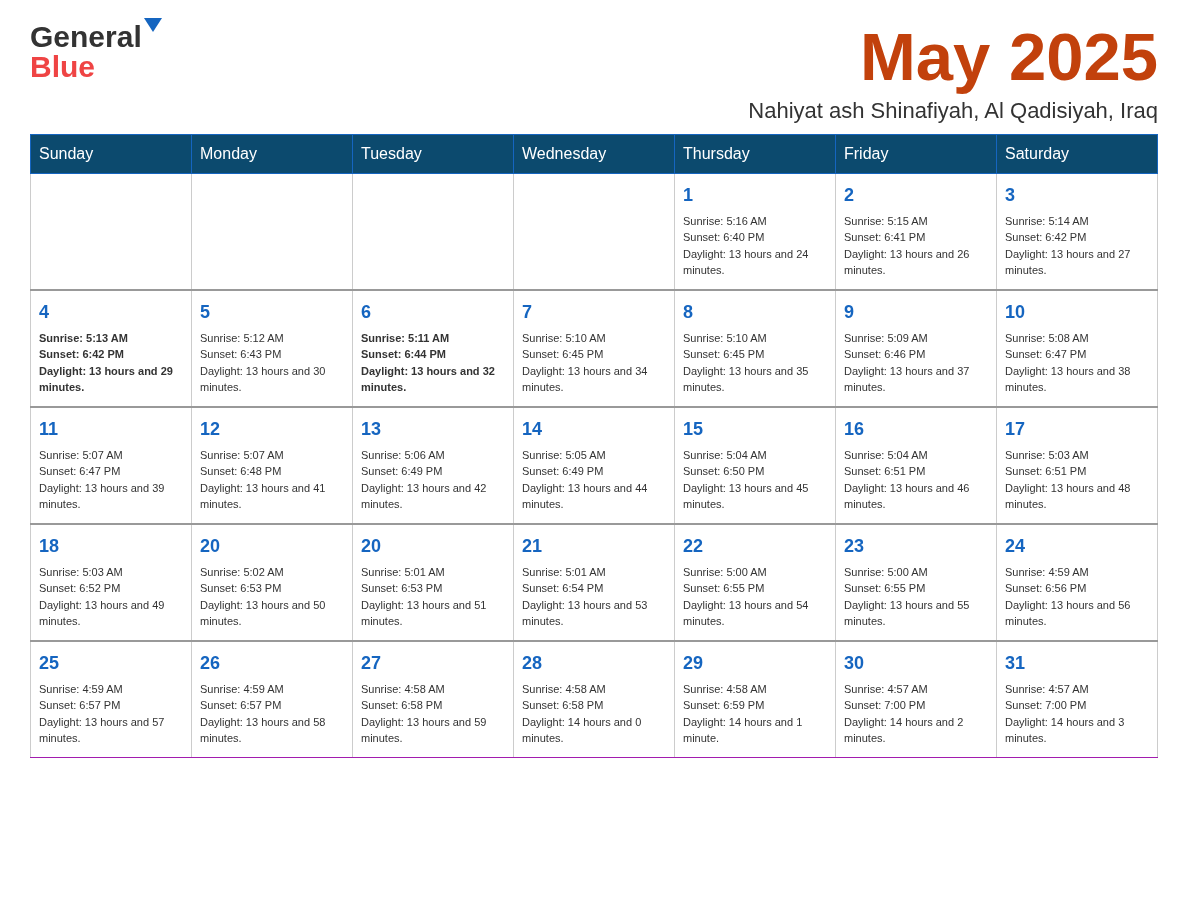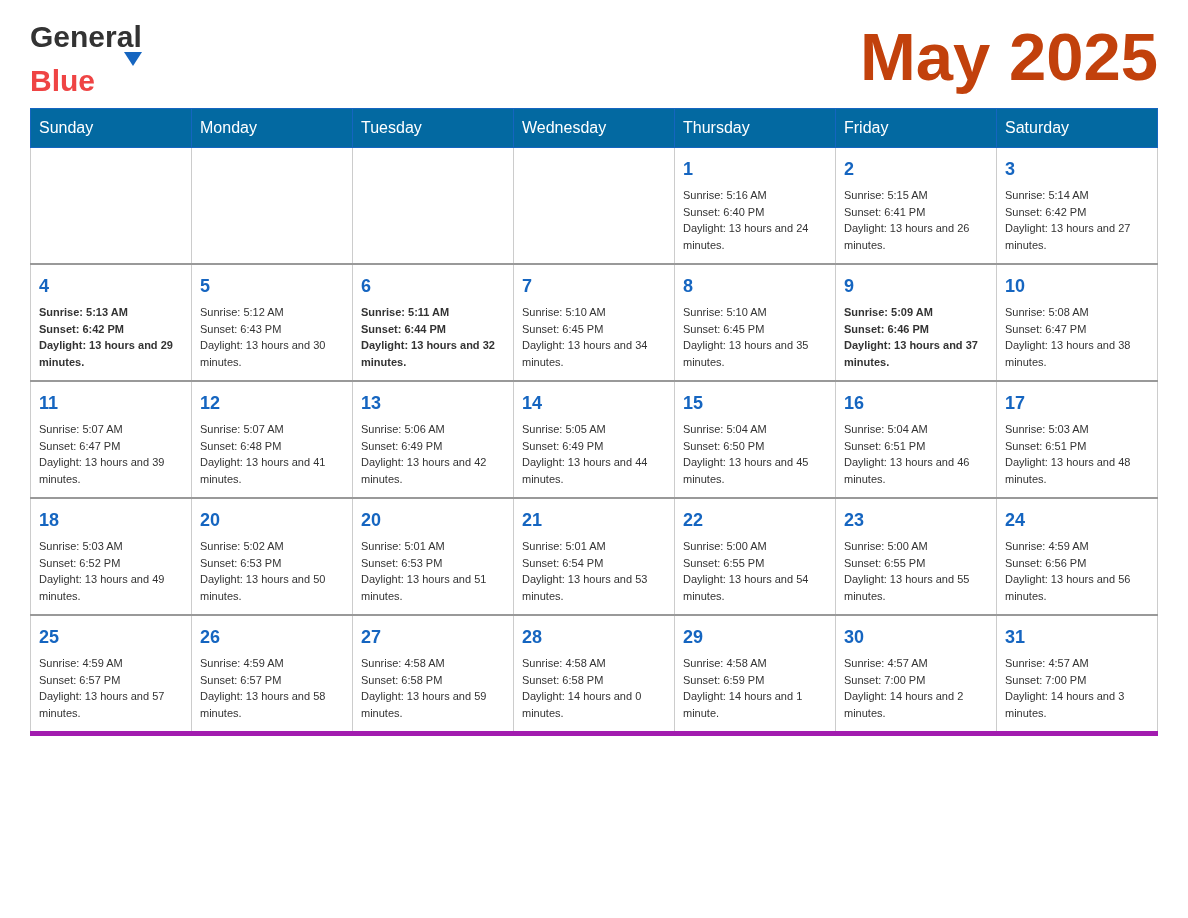--- a/index.html
+++ b/index.html
@@ -35,21 +35,21 @@
       font-size: 22px;
       color: #333;
       margin-top: 4px;
     }
     .calendar {
       width: 100%;
       border-collapse: collapse;
       margin-top: 10px;
     }
     .calendar th {
-      background: #0369a1;
+      background: #0c4a6e;
       color: #fff;
       padding: 10px 8px;
       text-align: left;
       font-size: 16px;
       font-weight: normal;
       border: 1px solid #1565c0;
     }
     .calendar td {
       vertical-align: top;
       padding: 8px 8px 10px 8px;
@@ -71,37 +71,38 @@
       font-size: 11px;
       color: #333;
     }
     .empty-cell {
       background: #fff;
     }
     .calendar tr td {
       border-bottom: 2px solid #999;
     }
     .calendar tbody tr:last-child td {
-      border-bottom: 5px solid #a21caf;
+      border-bottom: 1px solid #a21caf;
       border-radius: 12px;
     }
   </style>
 </head>
 <body>
 
 <div class="header">
   <div class="logo">
-    <div style="display:flex; align-items:flex-end; font-size:30px; font-weight:bold; color:#333;flex-direction:column;">
+    <div style="display:flex; align-items:flex-start; font-size:30px; font-weight:bold; color:#333;">
       <span>General</span>
         <span style="display:inline-block;width:0;height:0;border-left:9px solid transparent;border-right:9px solid transparent;border-top:14px solid #1565c0;margin-left:2px;margin-right:0;vertical-align:middle;position:relative;top:-2px;"></span>
     </div>
     <div style="font-size:30px; font-weight:bold; color:#ef4444; margin-top:-4px;">Blue</div>
   </div>
   <div class="title-section">
     <div class="month-title">May 2025</div>
+    <div class="location-title">Nahiyat ash Shinafiyah, Al Qadisiyah, Iraq</div>
   </div>
 </div>
 
 <table class="calendar">
   <thead>
     <tr>
       <th>Sunday</th>
       <th>Monday</th>
       <th>Tuesday</th>
       <th>Wednesday</th>
@@ -161,21 +162,21 @@
 Daylight: 13 hours and 34 minutes.</div>
         </td>
         <td>
           <span class="day-number">8</span>
           <div class="day-info" style="white-space: pre-line;">Sunrise: 5:10 AM
 Sunset: 6:45 PM
 Daylight: 13 hours and 35 minutes.</div>
         </td>
         <td>
           <span class="day-number">9</span>
-          <div class="day-info" style="white-space: pre-line; font-weight: bold;">Sunrise: 5:09 AM
+          <div class="day-info" style="white-space: pre-line;">Sunrise: 5:09 AM
 Sunset: 6:46 PM
 Daylight: 13 hours and 37 minutes.</div>
         </td>
         <td>
           <span class="day-number">10</span>
           <div class="day-info" style="white-space: pre-line;">Sunrise: 5:08 AM
 Sunset: 6:47 PM
 Daylight: 13 hours and 38 minutes.</div>
         </td>
       </tr>

